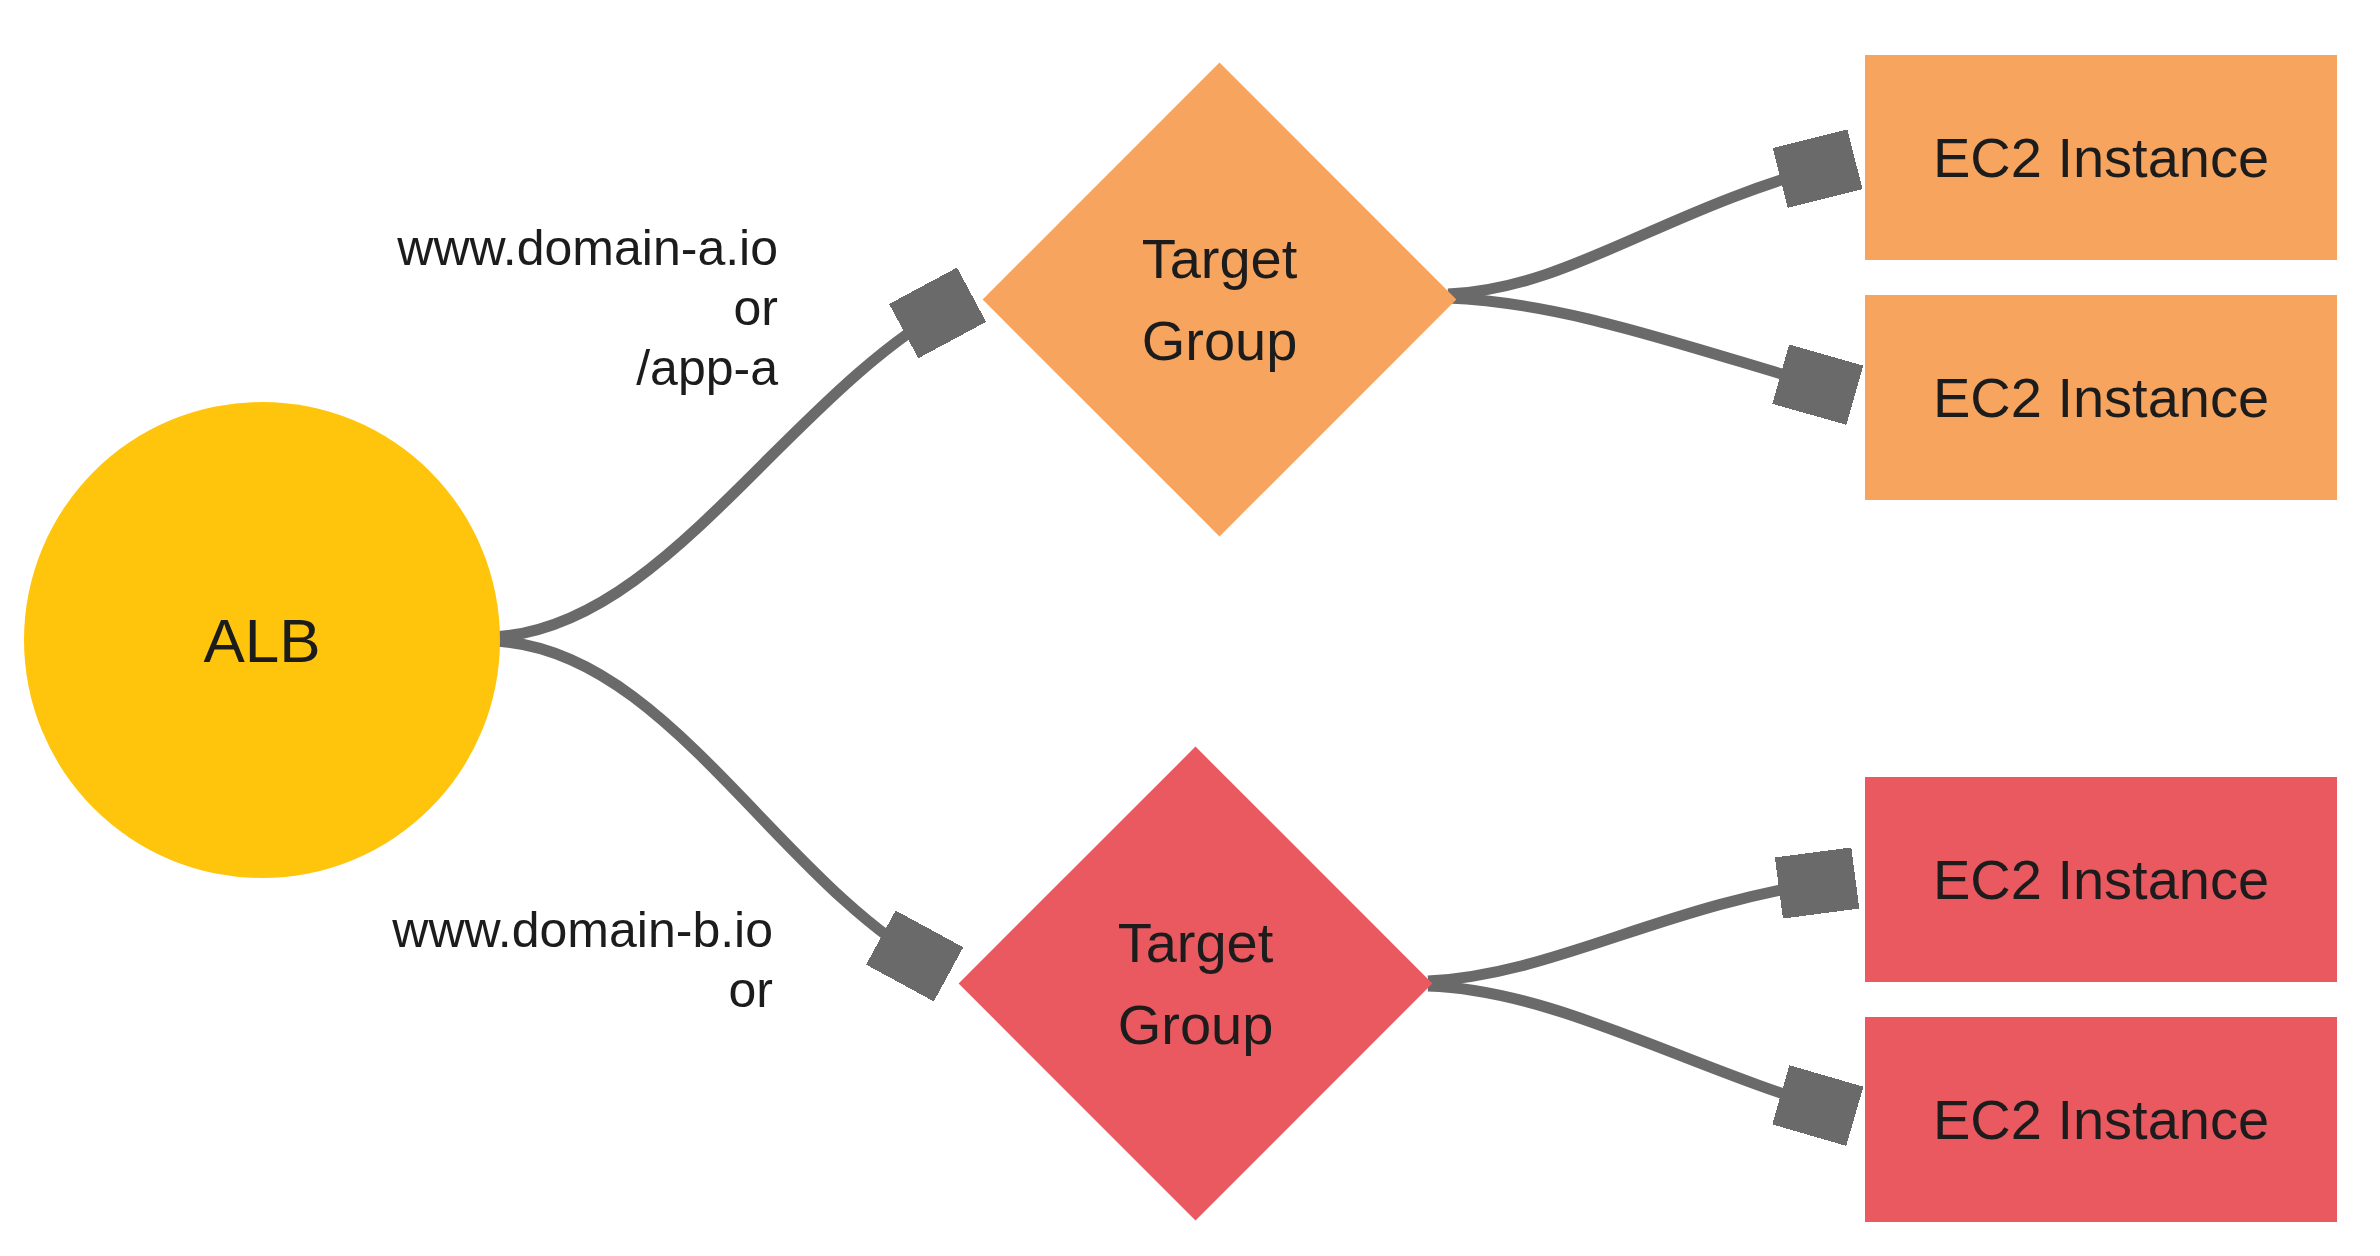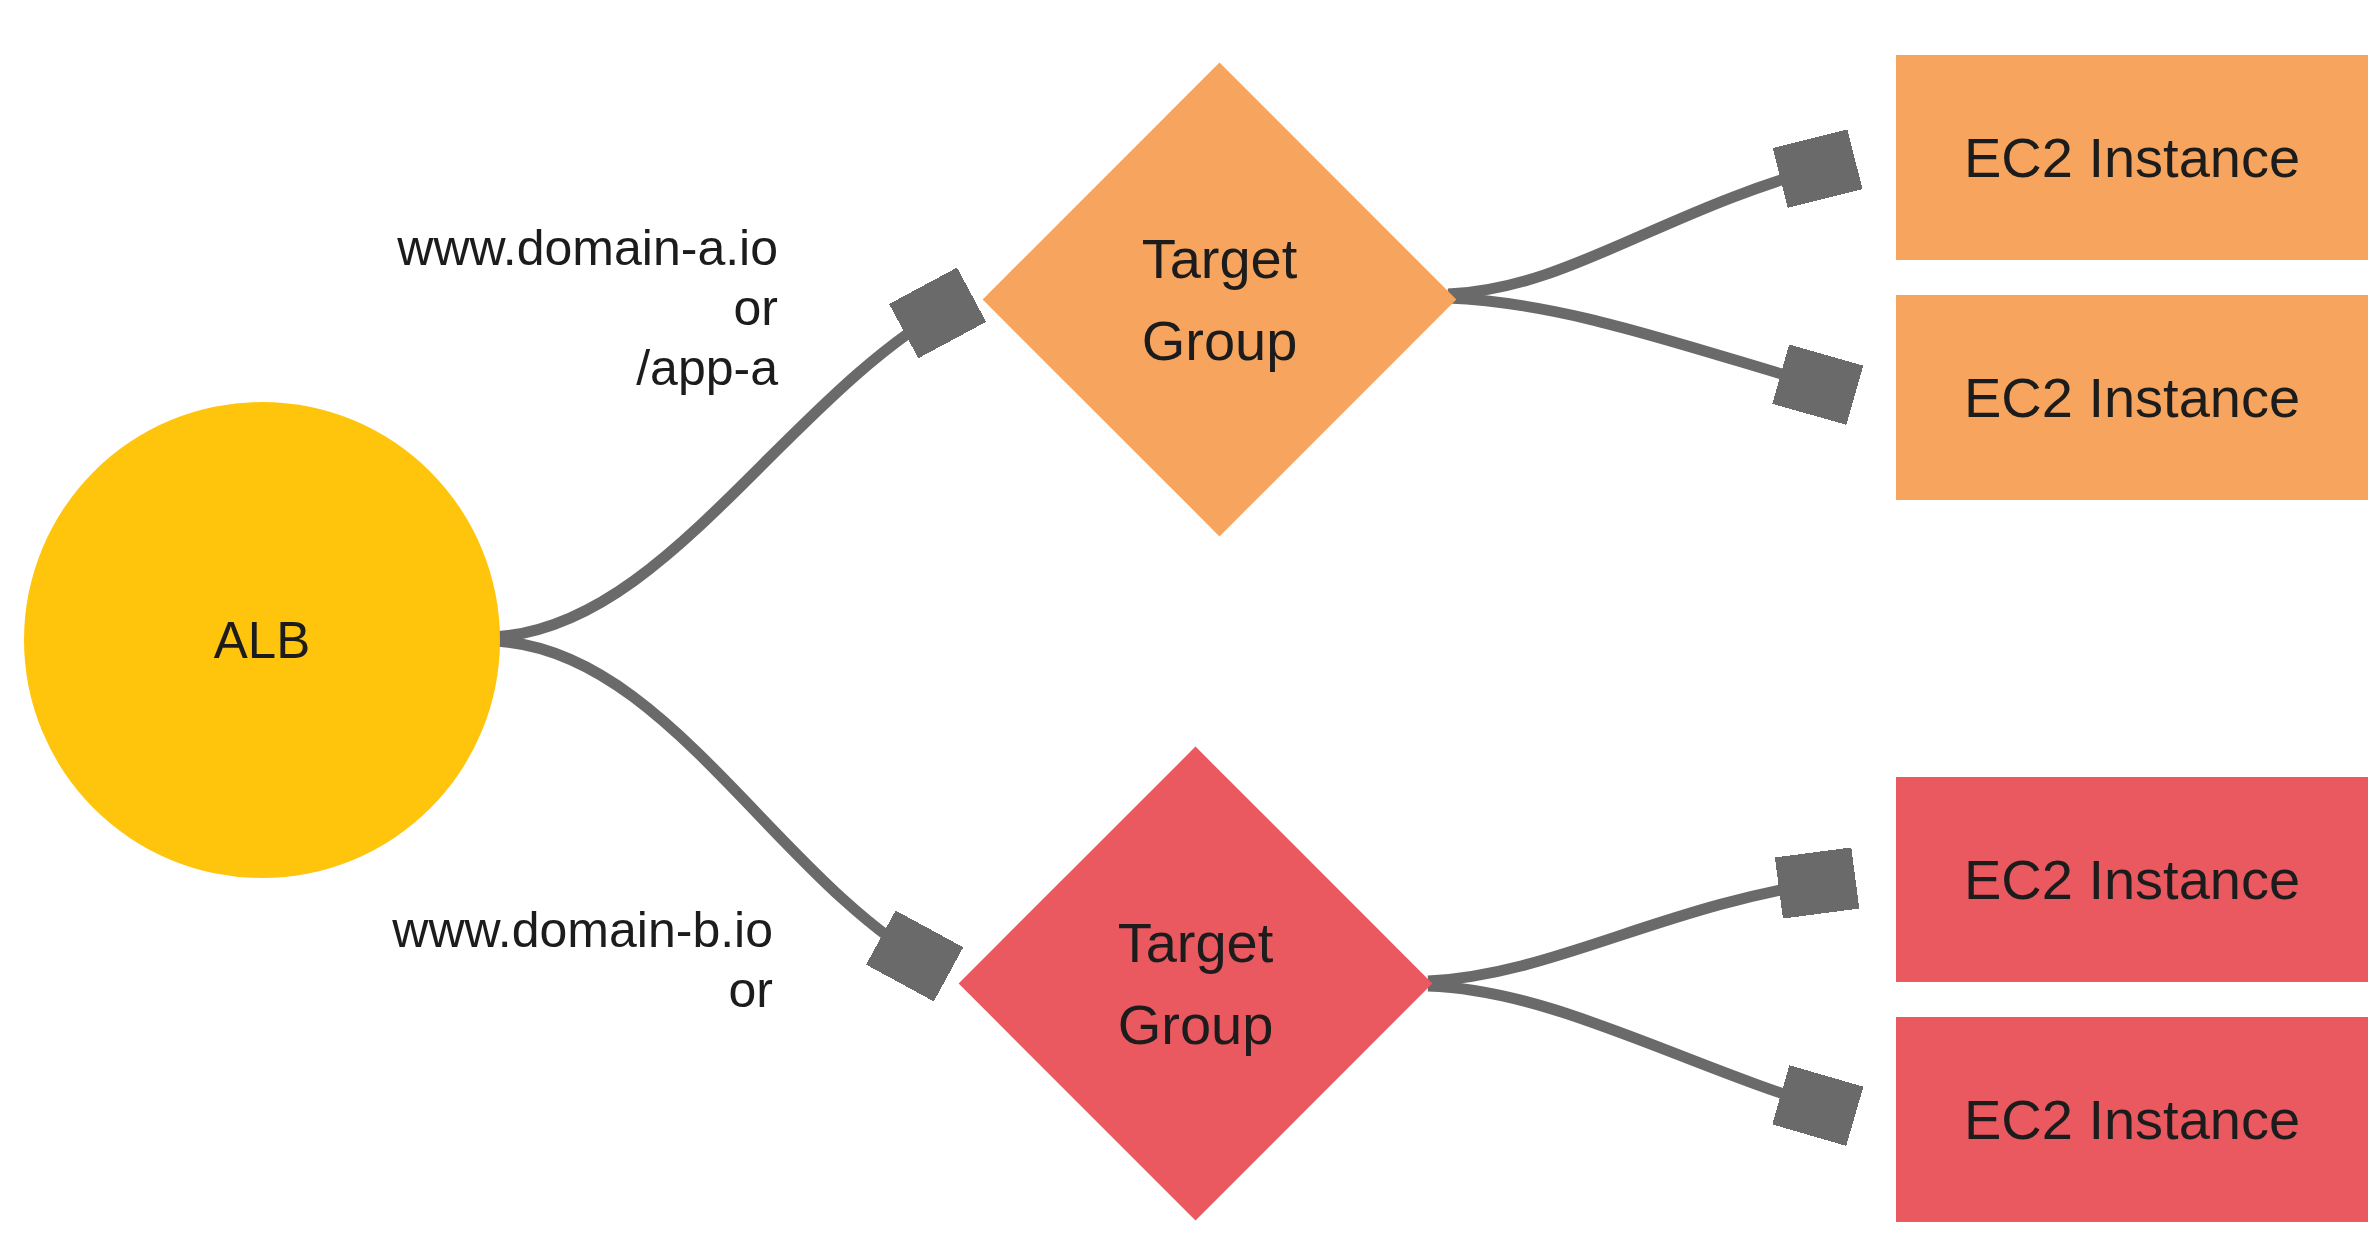--- a/index.html
+++ b/index.html
@@ -44,21 +44,21 @@
     width: 476px;
     height: 476px;
     border-radius: 50%;
     background: var(--c-alb);
     display: flex;
     align-items: center;
     justify-content: center;
     z-index: 1;
   }
   .alb-circle .node-text {
-    font-size: 51px;
+    font-size: 62px;
     color: var(--c-text);
   }
 
   .diamond {
     position: absolute;
     width: 335px;
     height: 335px;
     transform: rotate(45deg);
     z-index: 1;
   }
@@ -83,21 +83,20 @@
 
   .ec2 {
     position: absolute;
     left: 1865px;
     width: 472px;
     height: 205px;
     display: flex;
     align-items: center;
     justify-content: center;
     z-index: 1;
-    margin-left: 31px;
   }
   .ec2 .node-text { font-size: 56px; color: var(--c-text); white-space: nowrap; }
   .ec2-a1 { top: 55px;   background: var(--c-orange); }
   .ec2-a2 { top: 295px;  background: var(--c-orange); }
   .ec2-b1 { top: 777px;  background: var(--c-red); }
   .ec2-b2 { top: 1017px; background: var(--c-red); }
 
   .route-label {
     position: absolute;
     width: 560px;

